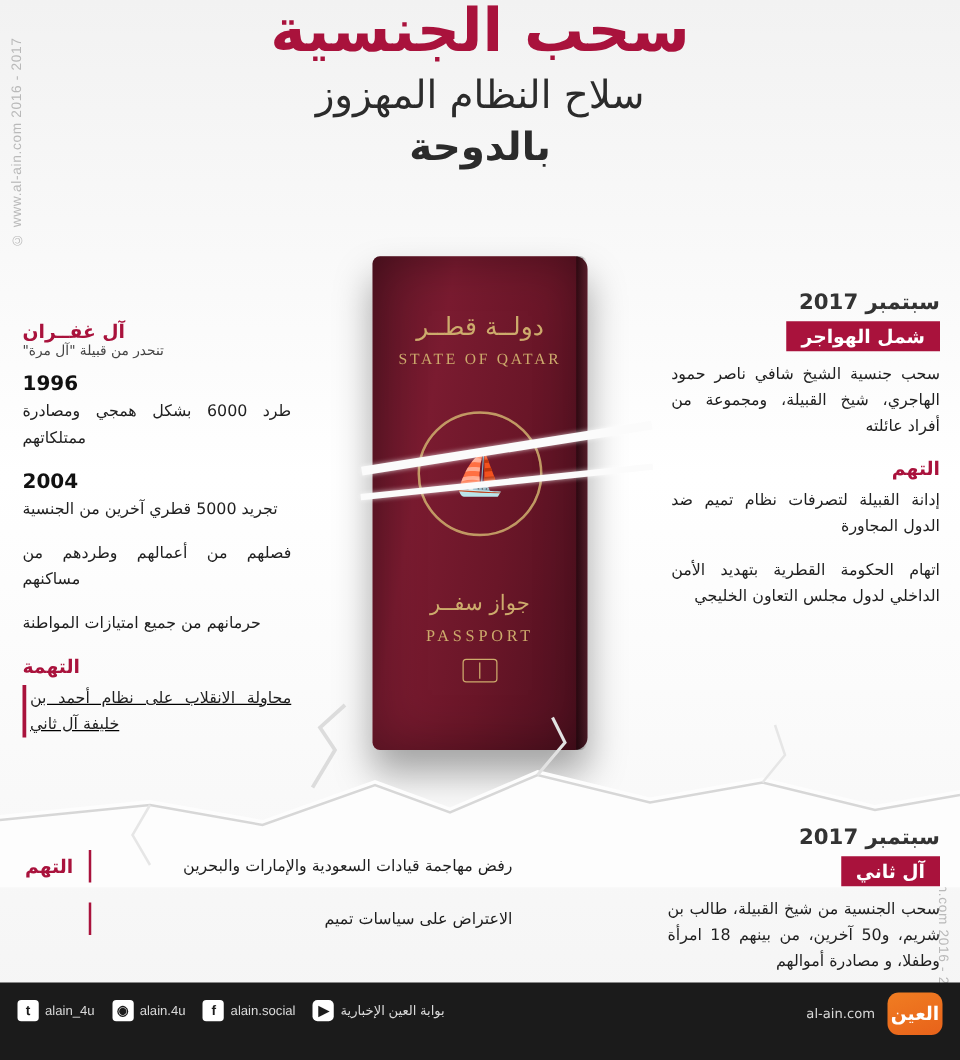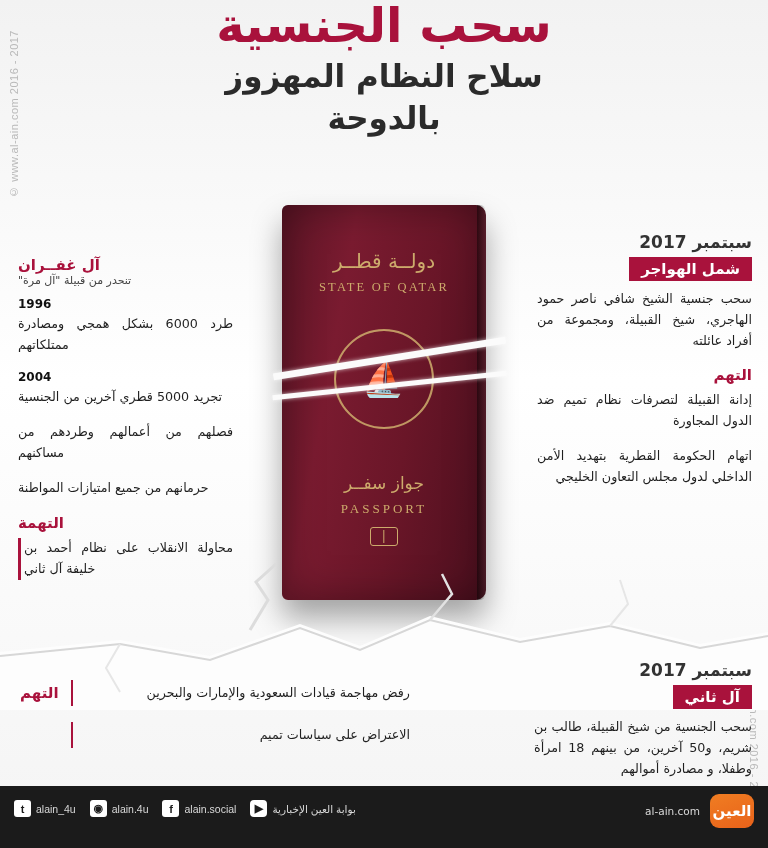--- a/index.html
+++ b/index.html
@@ -25,30 +25,30 @@
   .side-wm.left{left:8px;transform:rotate(180deg);}
   .side-wm.right{right:8px;top:640px;}
 
   
   .header{position:absolute;top:0;left:0;width:768px;text-align:center;}
   .title-main{
     color:#a9123c;font-size:48px;font-weight:bold;line-height:1.05;
     letter-spacing:-1px;
   }
   .title-sub{
-    color:#2b2b2b;font-size:31px;font-weight:bold;line-height:1.35;margin-top:6px;
+    color:#2b2b2b;font-size:31px;font-weight:normal;line-height:1.35;margin-top:6px;
   }
   .title-sub2{
     color:#2b2b2b;font-size:31px;font-weight:bold;line-height:1.3;letter-spacing:4px;text-align:center;
   }
 
   
   .passport-wrap{
     position:absolute;left:50%;top:205px;transform:translateX(-50%);
-    width:204px;height:395px;
+    width:172px;height:395px;
   }
   .passport{
     position:absolute;inset:0;
     background:linear-gradient(100deg,#5e1526 0%,#7a1b30 28%,#6a1628 60%,#4c0f1e 100%);
     border-radius:6px 10px 10px 6px;
     box-shadow:0 18px 30px rgba(0,0,0,.35), inset 0 0 40px rgba(0,0,0,.35);
   }
   .passport:after{
     content:"";position:absolute;right:0;top:0;bottom:0;width:9px;
     background:linear-gradient(90deg,rgba(0,0,0,.45),rgba(255,255,255,.06));
@@ -98,22 +98,22 @@
     display:inline-block;background:#a9123c;color:#fff;font-weight:bold;
     font-size:15px;padding:3px 12px;letter-spacing:3px;margin-bottom:8px;
   }
   .para{
     font-size:12.7px;line-height:1.65;color:#1f1f1f;margin:0 0 14px 0;
     text-align:justify;text-align-last:right;
   }
   .para.lft{text-align:justify;text-align-last:left;}
   .head-red{color:#a9123c;font-weight:bold;font-size:15px;margin:0 0 6px 0;}
   .sub-small{font-size:11px;color:#444;margin-bottom:10px;}
-  .year{font-weight:bold;font-size:12px;color:#111;margin:0 0 3px 0;}
-  .bar-left{border-left:3px solid #a9123c;padding-left:3px;}
+  .year{font-weight:bold;font-size:16px;color:#111;margin:0 0 3px 0;}
+  .bar-left{border-left:3px solid #a9123c;padding-left:3px;text-decoration:underline;}
 
   
   .bottom-right{position:absolute;right:16px;top:660px;width:218px;text-align:right;}
   .bottom-left{position:absolute;left:20px;top:680px;width:390px;text-align:left;direction:rtl;}
   .row-item{display:flex;align-items:center;justify-content:flex-start;gap:12px;margin-bottom:16px;}
   .row-label{color:#a9123c;font-weight:bold;font-size:15px;white-space:nowrap;}
   .row-text{font-size:12.7px;line-height:1.6;color:#1f1f1f;flex:1;text-align:right;}
   .vline{width:2px;background:#a9123c;align-self:stretch;min-height:26px;}
 
   

